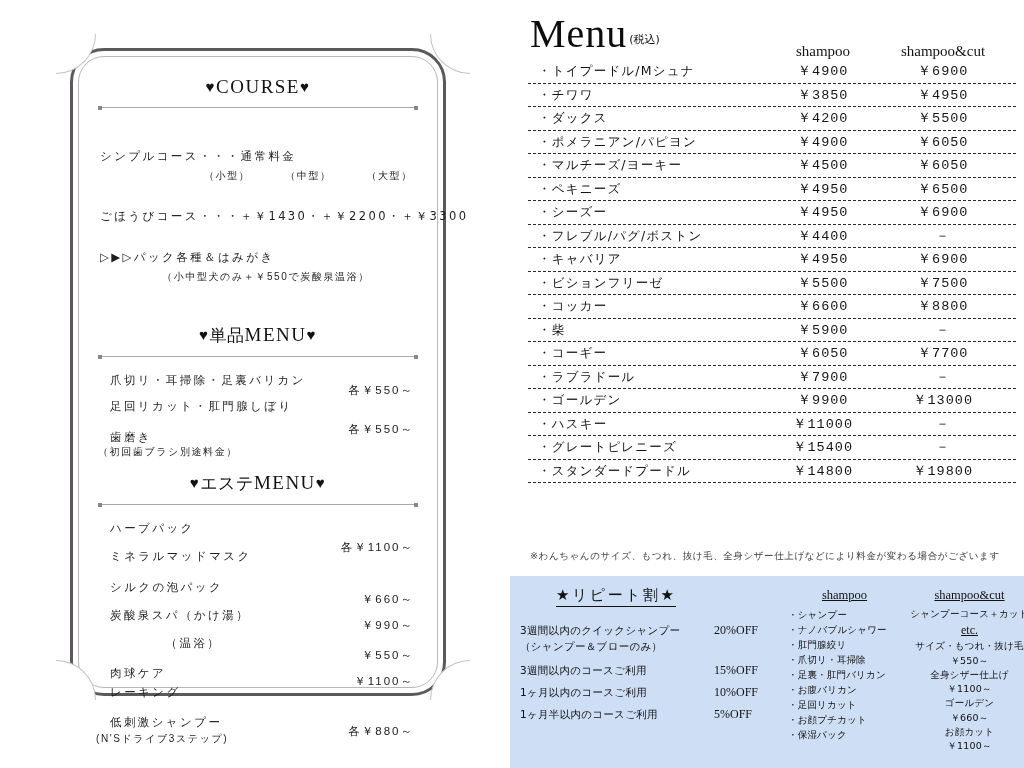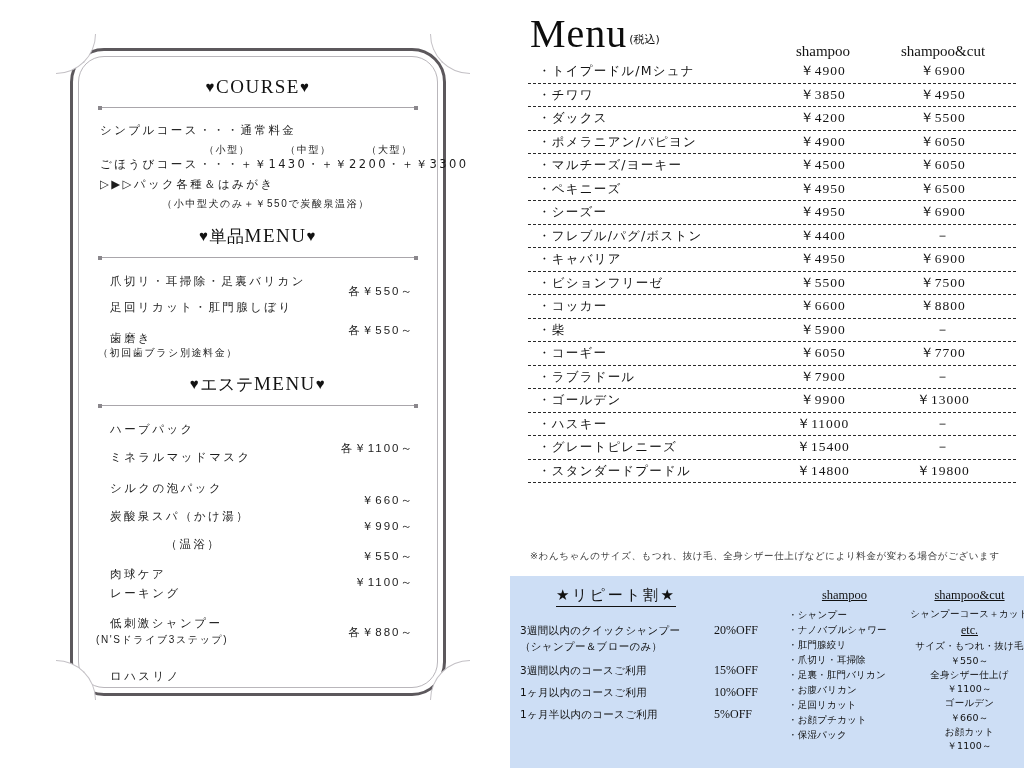--- a/index.html
+++ b/index.html
@@ -80,21 +80,21 @@
   .jpsmall {
     font-family: Liberation Sans, sans-serif;
     font-size: 10px;
     letter-spacing: 1.6px;
     color: #1c1c1c;
     white-space: pre;
   }
 
   
   .course-block { padding: 2px 4px 0 6px; }
-  .course-line { margin-bottom: 5px; }
+  .course-line { margin-bottom: 5px; margin-top: 26px; }
   .course-sizes { text-align: left; padding-left: 104px; letter-spacing: 1.6px; }
   .course-note { text-align: center; padding-left: 14px; margin-top: 3px; }
   .menu-body { padding: 3px 4px 0 16px; }
   .stack { position: relative; }
   .stack .pr-abs {
     position: absolute; right: 8px;
     font-family: Liberation Sans, sans-serif;
     font-size: 11.5px; letter-spacing: 2px; color: #1c1c1c; white-space: pre;
   }
 
@@ -119,21 +119,21 @@
   .pt-head .c-sc   { flex: 0 0 130px; text-align: center;
                      font-family: "Liberation Serif", serif; font-size: 15px; color: #141414; }
 
   .pt-row { display: flex; align-items: baseline; border-bottom: 1px dashed #2a2a2a; padding: 2px 0 2.5px 0; }
   .pt-row .c-name {
     flex: 0 0 240px; padding-left: 10px;
     font-family: "DejaVu Sans", sans-serif;
     font-size: 12.5px; letter-spacing: 1.2px; color: #141414; white-space: nowrap;
   }
   .pt-row .c-sh, .pt-row .c-sc {
-    font-family: Liberation Serif, serif;
+    font-family: Liberation Mono, monospace;
     font-size: 13.5px; letter-spacing: 1px; color: #141414; text-align: center;
   }
   .pt-row .c-sh { flex: 0 0 110px; }
   .pt-row .c-sc { flex: 0 0 130px; }
 
   .pt-note {
     position: absolute; left: 30px; top: 550px;
     font-family: "DejaVu Sans", sans-serif;
     font-size: 9.5px; letter-spacing: 0.6px; color: #3a3a3a; white-space: nowrap;
   }
@@ -215,21 +215,21 @@
       <div class="rule"></div>
 
       <div class="course-block">
         <div class="jptext course-line">シンプルコース・・・通常料金</div>
         <div class="jpsmall course-sizes">（小型）　　　（中型）　　　（大型）</div>
         <div class="jptext course-line">ごほうびコース・・・＋￥1430・＋￥2200・＋￥3300</div>
         <div class="jptext course-line">▷▶▷パック各種＆はみがき</div>
         <div class="jpsmall course-note">（小中型犬のみ＋￥550で炭酸泉温浴）</div>
       </div>
 
-      <div class="sec-head" style="margin-top:14px;">
+      <div class="sec-head" style="margin-top:40px;">
         <span class="hrt">♥</span><span class="jp">単品</span><span>MENU</span><span class="hrt">♥</span>
       </div>
       <div class="rule"></div>
 
       <div class="menu-body stack" style="height:92px;">
         <div class="jptext" style="margin-bottom:11px;">爪切リ・耳掃除・足裏バリカン</div>
         <div class="jptext" style="margin-bottom:16px;">足回リカット・肛門腺しぼり</div>
         <div class="pr-abs" style="top:13px;">各￥550～</div>
         <div class="jptext">歯磨き</div>
         <div class="pr-abs" style="top:52px;">各￥550～</div>

